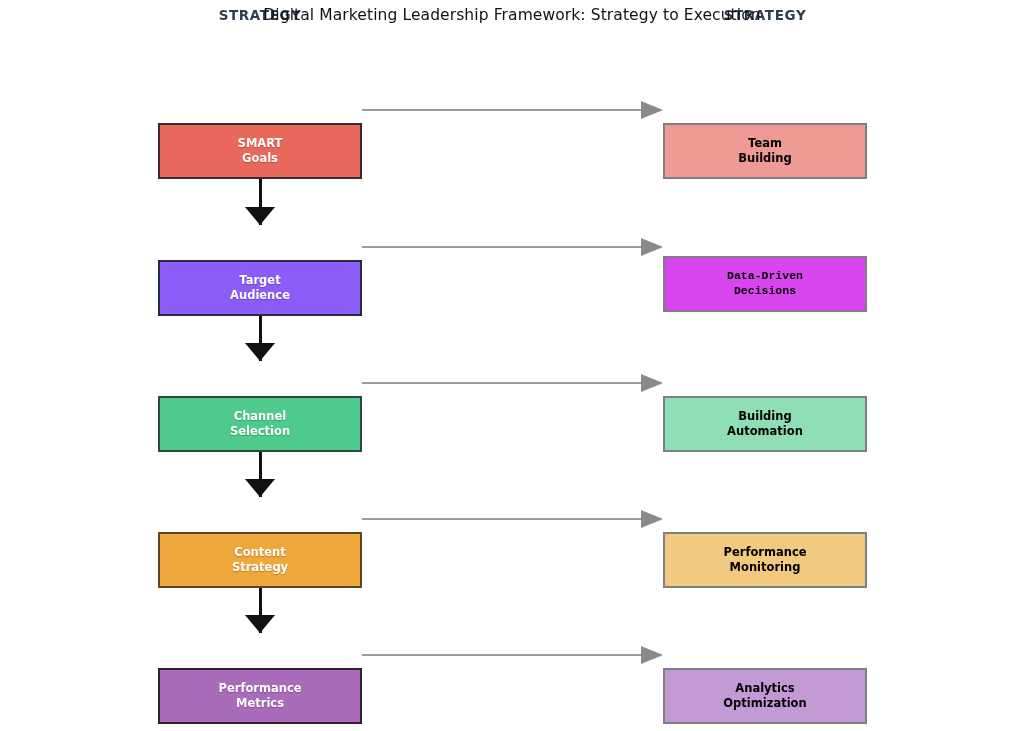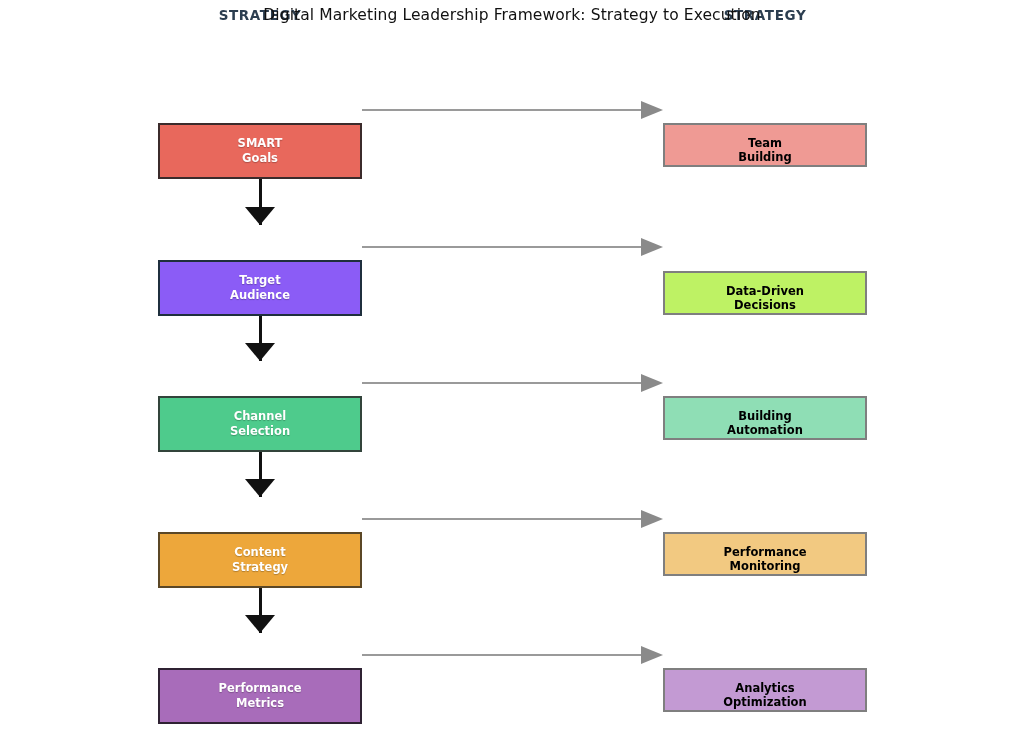--- a/index.html
+++ b/index.html
@@ -68,26 +68,25 @@
     height: 56px;
     border-width: 2.5px;
     border-style: solid;
     color: #ffffff;
     font-size: 11.5px;
     font-weight: bold;
     text-shadow: 0 1px 1px rgba(0,0,0,0.25);
   }
   .node.right {
     width: 204px;
-    height: 44px;
+    height: 56px;
     border: 2.5px solid #7f7f7f;
     color: #000000;
     font-size: 11.5px;
     font-weight: bold;
-    align-items: flex-end;
   }
 
   
   .vconn {
     position: absolute;
     z-index: 10;
   }
   .vconn .stem {
     position: absolute;
     left: 50%;
@@ -156,21 +155,21 @@
   </div>
   <div class="vconn" id="vconn-0" style="left: 158px; width: 204px; top: 138px; height: 87px;">
     <div class="stem" style="height: 87px; background: rgb(17, 17, 17);"></div>
     <div class="head" style="border-top-color: rgb(17, 17, 17);"></div>
   </div>
 
   <div class="node left" id="node-l1" style="left: 158px; top: 219px; background: #8b5cf6; border-color: rgb(31, 47, 61);">
     <span class="node-label">Target
 Audience</span>
   </div>
-  <div class="node right" id="node-r1" style="left: 663px; top: 230px; background: #bef264; border-color: rgb(127, 127, 127);">
+  <div class="node right" id="node-r1" style="left: 663px; top: 215px; background: #d946ef; border-color: rgb(127, 127, 127); font-family: Liberation Mono, monospace;">
     <span class="node-label">Data-Driven
 Decisions</span>
   </div>
   <div class="hconn" id="hconn-1" style="left: 362px; width: 301px; top: 238px;">
     <div class="stem" style="width: 281px; background: rgb(154, 154, 154);"></div>
     <div class="head"></div>
   </div>
   <div class="vconn" id="vconn-1" style="left: 158px; width: 204px; top: 275px; height: 86px;">
     <div class="stem" style="height: 86px; background: rgb(17, 17, 17);"></div>
     <div class="head" style="border-top-color: rgb(17, 17, 17);"></div>

